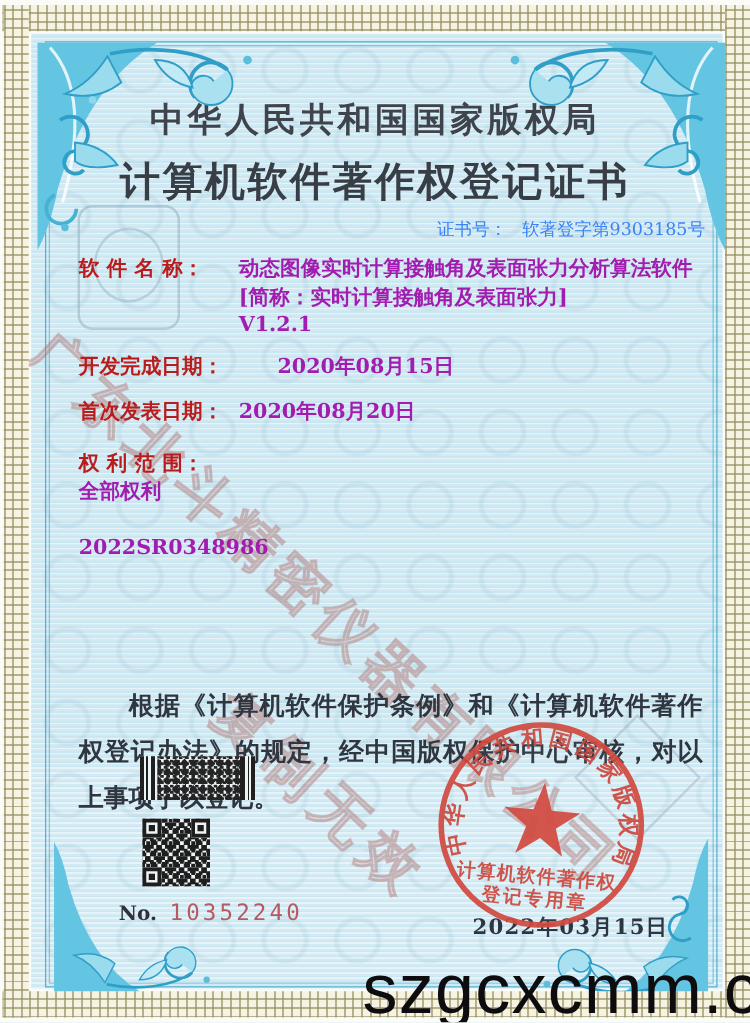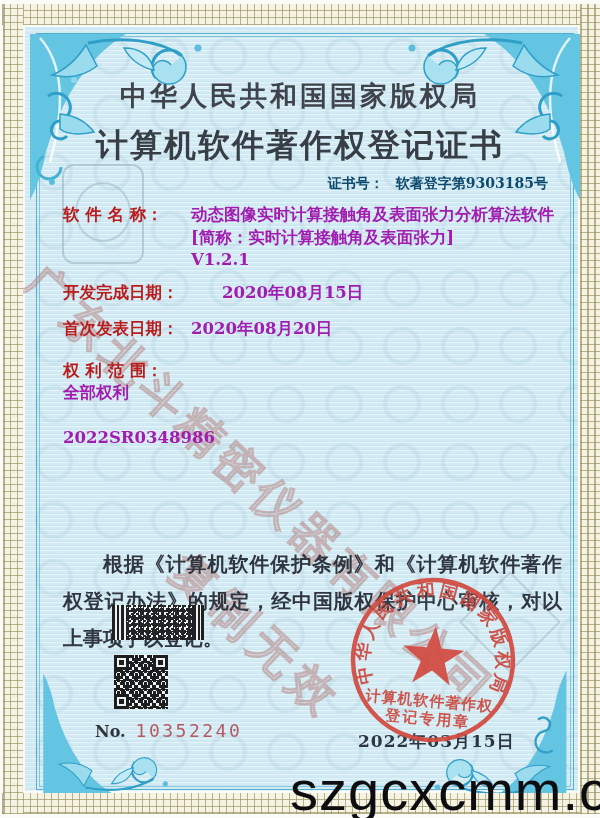--- a/index.html
+++ b/index.html
@@ -51,22 +51,22 @@
   .wm-company { left:52px; top:252px; font-size:46px; letter-spacing:6px;
                 transform:rotate(43deg); transform-origin:0 0; }
   .wm-notice  { left:198px; top:540px; font-size:46px; letter-spacing:8px;
                 transform:rotate(43deg); transform-origin:0 0; }
 
   
   .issuer { position:absolute; left:0; right:0; top:78px; z-index:3; text-align:center;
             font-size:27px; font-weight:bold; letter-spacing:3px; color:#3f444c; }
   .title  { position:absolute; left:0; right:0; top:124px; z-index:3; text-align:center;
             font-size:32px; font-weight:bold; letter-spacing:2px; color:#383e46; }
-  .certno { position:absolute; right:52px; top:175px; z-index:3;
-            font-size:14px; font-weight:bold; color:#0c4a6e; }
+  .certno { position:absolute; right:36px; top:175px; z-index:3;
+            font-size:14px; font-weight:normal; color:#3b82f6; }
   .certno .v { margin-left:12px; }
 
   
   .rows { position:absolute; left:63px; right:36px; top:204px; z-index:3; }
   .row { display:flex; align-items:flex-start; font-size:16.5px; font-weight:bold; line-height:22.5px; }
   .row-label { flex:none; width:128px; color:#b91c1c; }
   .row-value { flex:1; color:#a21caf; white-space:pre-line; }
   .row.r1 { margin-bottom:10px; }
   .row.r2 { margin-bottom:40px; }
   .row.r3 { margin-bottom:14px;gap:31px; }
@@ -100,21 +100,21 @@
 
   
   .serial { position:absolute; left:95px; top:720px; z-index:3; font-size:16px; }
   .serial .no { font-weight:bold; color:#30323a;text-align:right; }
   .serial .num { margin-left:10px; font-family:"DejaVu Sans Mono","Liberation Mono",monospace;
                  font-size:18px; letter-spacing:2.5px; color:#b55a62; }
 
   
   .stamp { position:absolute; left:345px; top:572px; width:176px; height:176px; z-index:5;
            transform:rotate(5deg); opacity:.93; }
-  .stamp-date { position:absolute; left:358px; top:730px; z-index:3;
+  .stamp-date { position:absolute; left:378px; top:730px; z-index:3;
                 font-size:17px; font-weight:bold; letter-spacing:1px; color:#2c3542; }
 
   
   .overlay-url { position:absolute; left:290px; top:758px; z-index:9; white-space:nowrap;
                  font-family:"Liberation Sans","DejaVu Sans",sans-serif;
                  font-size:56px; color:#0d0d0f; letter-spacing:1px; }
 </style>
 </head>
 <body>
 

